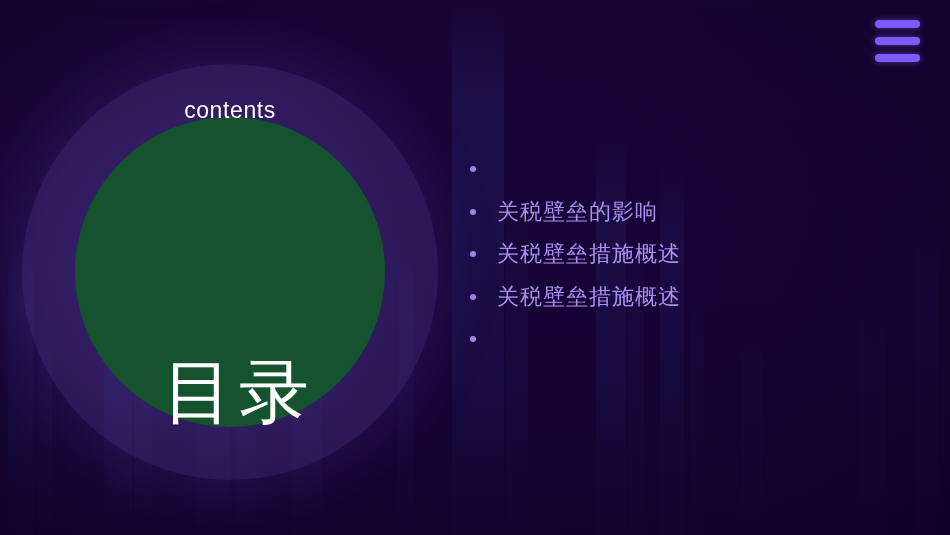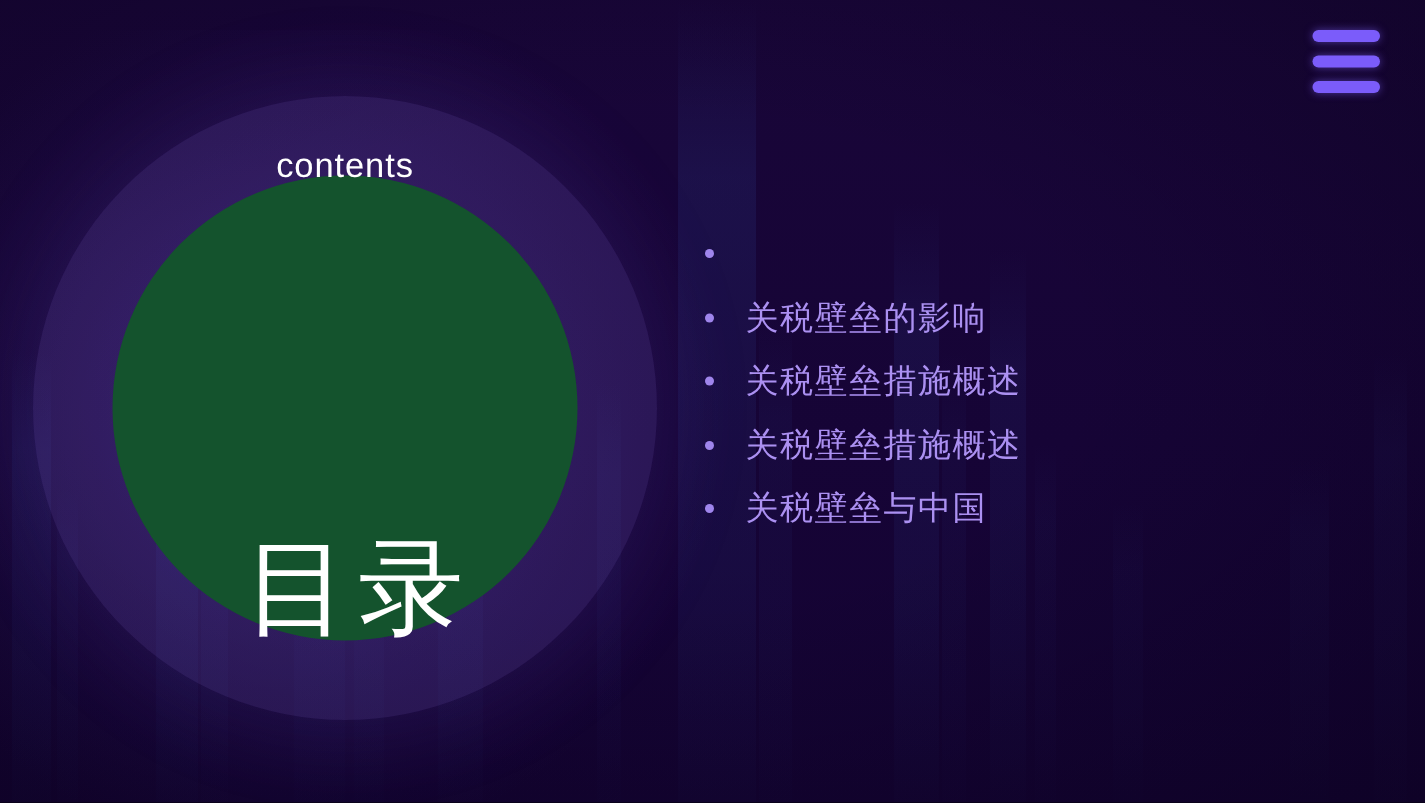--- a/index.html
+++ b/index.html
@@ -210,17 +210,16 @@
       <li class="toc-item">
         <span class="toc-bullet"></span>
         <span class="toc-text">关税壁垒措施概述</span>
       </li>
       <li class="toc-item">
         <span class="toc-bullet"></span>
         <span class="toc-text">关税壁垒措施概述</span>
       </li>
       <li class="toc-item">
         <span class="toc-bullet"></span>
-        <span class="toc-text">关税壁垒与中国</span>
       </li>
     </ul>
 
 </div>
 
 </body></html>

